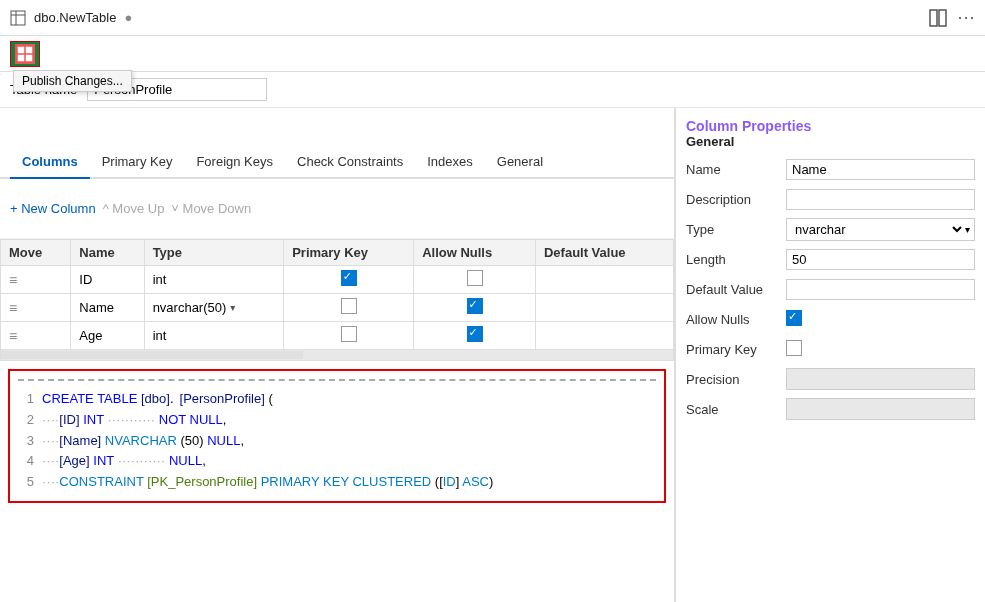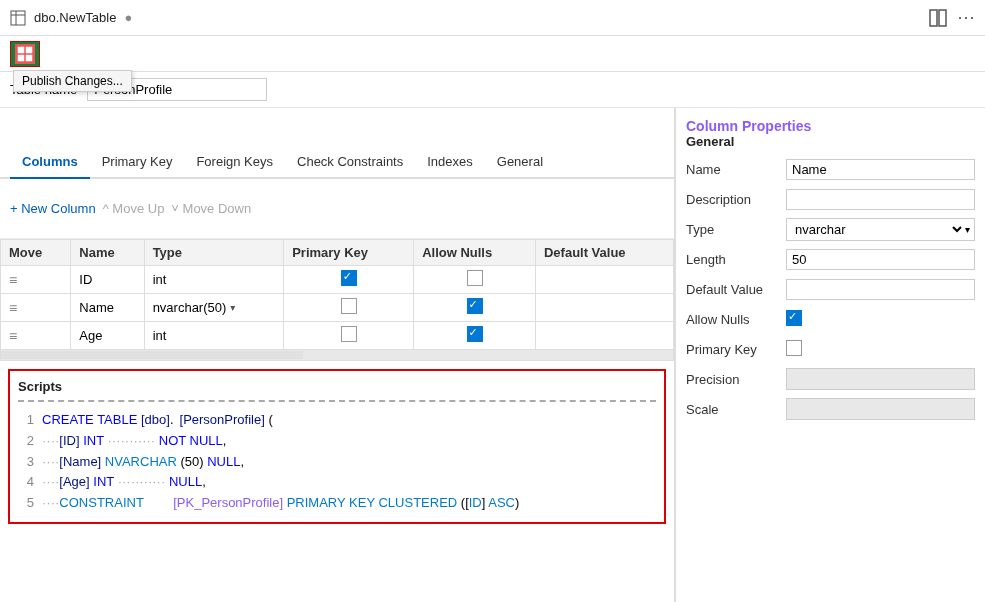--- a/index.html
+++ b/index.html
@@ -420,41 +420,40 @@
           <tr class="scrollbar-row">
             <td colspan="6">
               <div style="height:8px;background:#e0e0e0;width:45%;margin:1px 0;"></div>
             </td>
           </tr>
         </tbody>
       </table>
     </div>
 
     <div class="scripts-panel">
-      <div class="scripts-title">Scripts</div>
       <hr class="scripts-divider">
       <div class="script-line">
         <span class="line-num">1</span>
         <span><span class="kw-blue">CREATE TABLE </span><span style="color:#001080;">[dbo]</span><span>.</span><span style="color:#001080;margin-left:6px;">[PersonProfile]</span><span> (</span></span>
       </div>
       <div class="script-line">
         <span class="line-num">2</span>
         <span><span style="color:#aaa;">····</span><span style="color:#001080;">[ID]</span><span>  </span><span class="kw-blue">INT</span><span style="color:#aaa;">  ···········  </span><span class="kw-blue">NOT NULL</span><span>,</span></span>
       </div>
       <div class="script-line">
         <span class="line-num">3</span>
         <span><span style="color:#aaa;">····</span><span style="color:#001080;">[Name]</span><span> </span><span style="color:#007acc;">NVARCHAR</span><span> (50) </span><span class="kw-blue">NULL</span><span>,</span></span>
       </div>
       <div class="script-line">
         <span class="line-num">4</span>
         <span><span style="color:#aaa;">····</span><span style="color:#001080;">[Age]</span><span>  </span><span class="kw-blue">INT</span><span style="color:#aaa;">  ···········  </span><span class="kw-blue">NULL</span><span>,</span></span>
       </div>
       <div class="script-line">
         <span class="line-num">5</span>
-        <span><span style="color:#aaa;">····</span><span style="color:#007acc;">CONSTRAINT</span><span> </span><span style="color:#8b5cf6;margin-left:26px;">[PK_PersonProfile]</span><span> </span><span style="color:#007acc;">PRIMARY KEY CLUSTERED</span><span> ([</span><span style="color:#007acc;">ID</span><span>] </span><span style="color:#007acc;">ASC</span><span>)</span></span>
+        <span><span style="color:#aaa;">····</span><span style="color:#007acc;">CONSTRAINT</span><span> </span><span style="color:#4d7c0f;">[PK_PersonProfile]</span><span> </span><span style="color:#007acc;">PRIMARY KEY CLUSTERED</span><span> ([</span><span style="color:#007acc;">ID</span><span>] </span><span style="color:#007acc;">ASC</span><span>)</span></span>
       </div>
     </div>
   </div>
 
   <div class="right-panel">
     <div class="props-title">Column Properties</div>
     <div class="props-section-title">General</div>
 
     <div class="prop-row">
       <span class="prop-label">Name</span>

